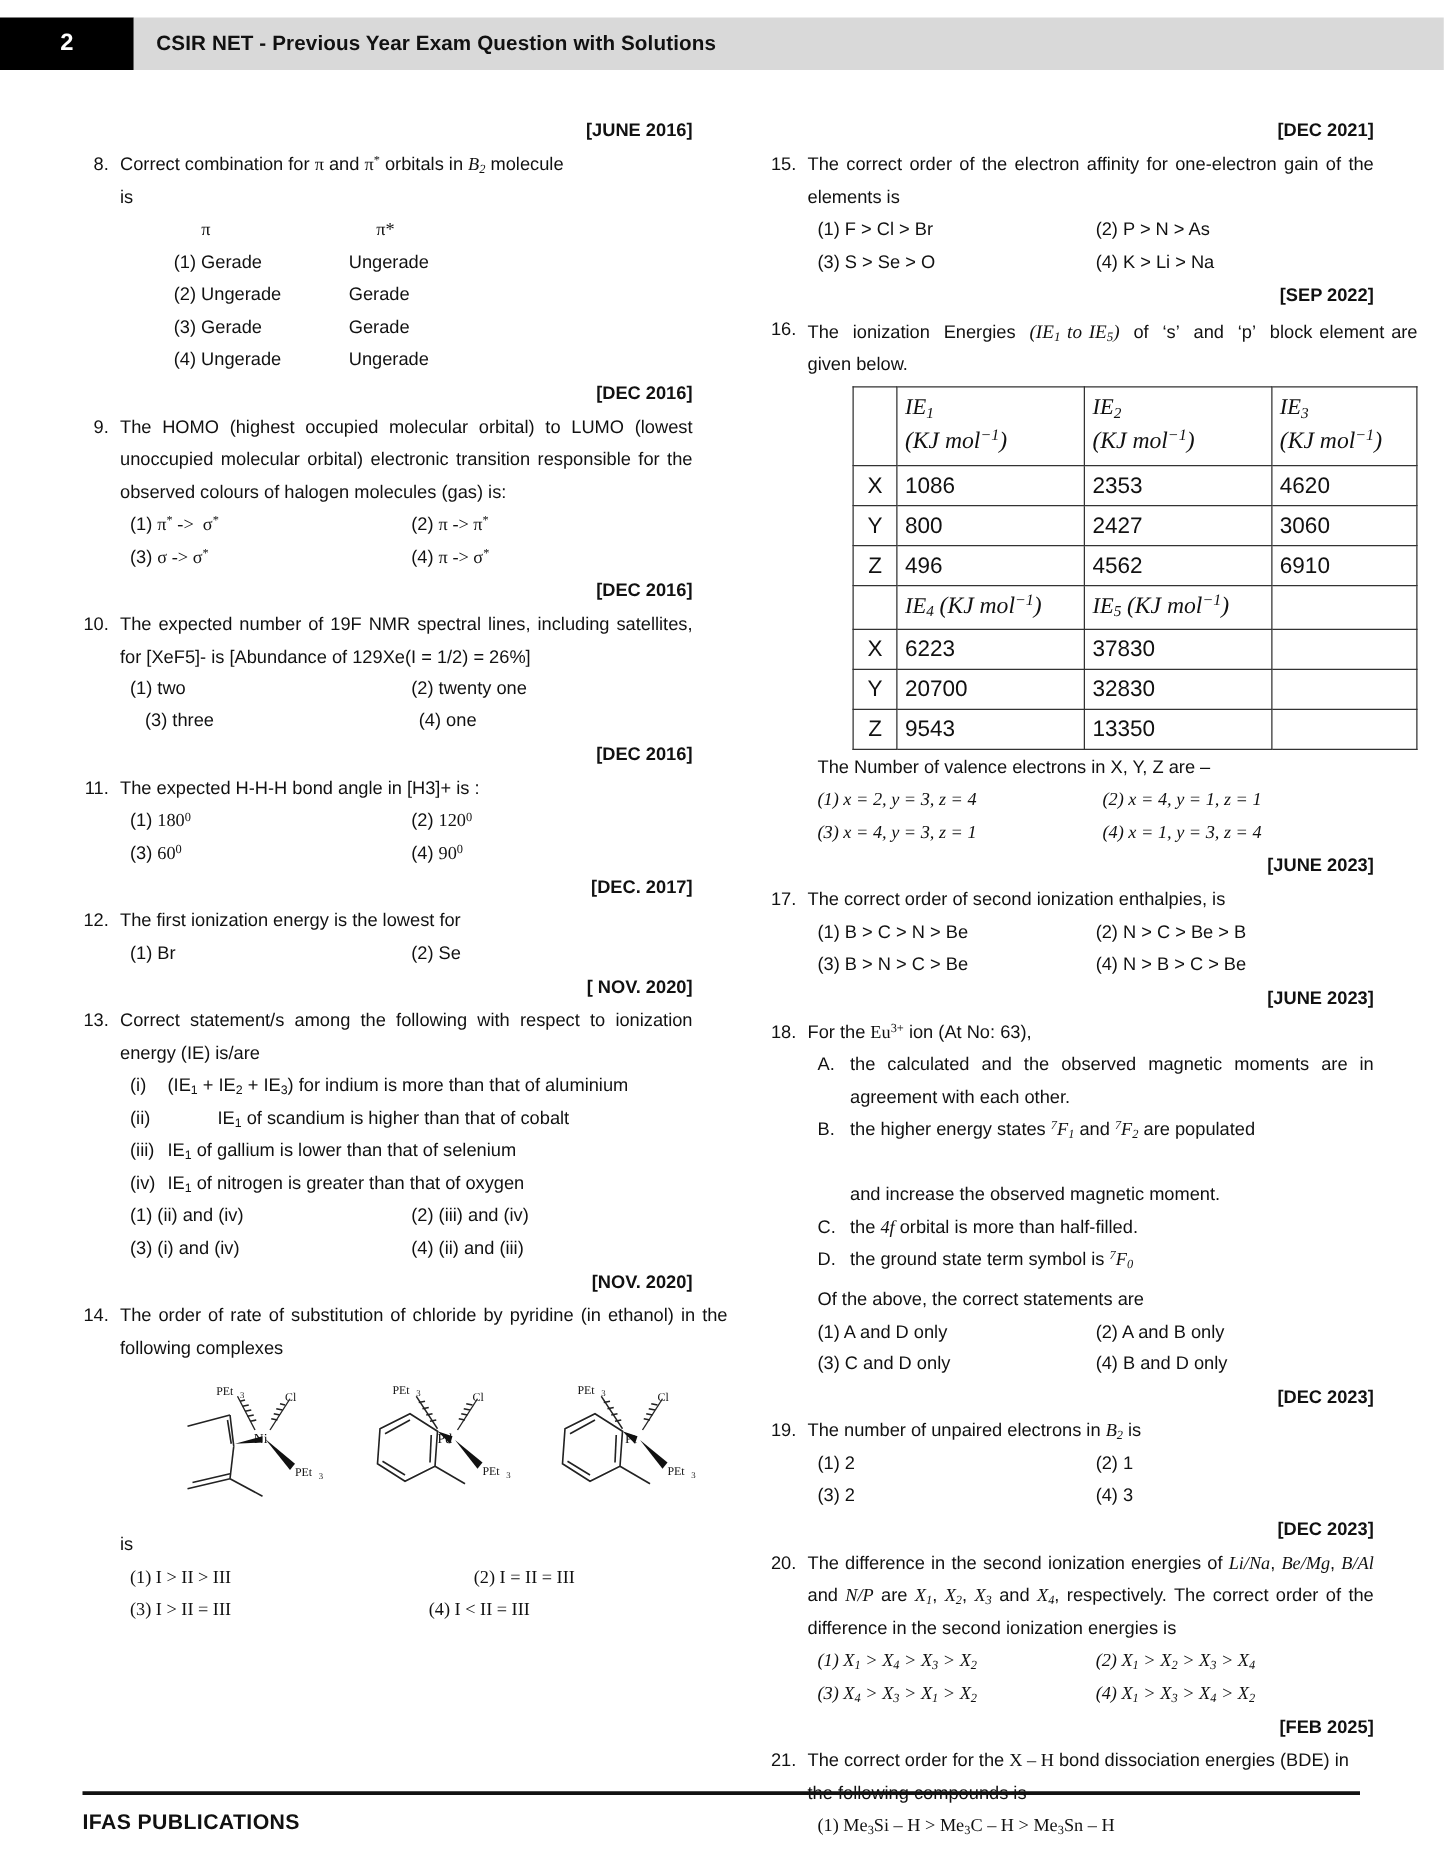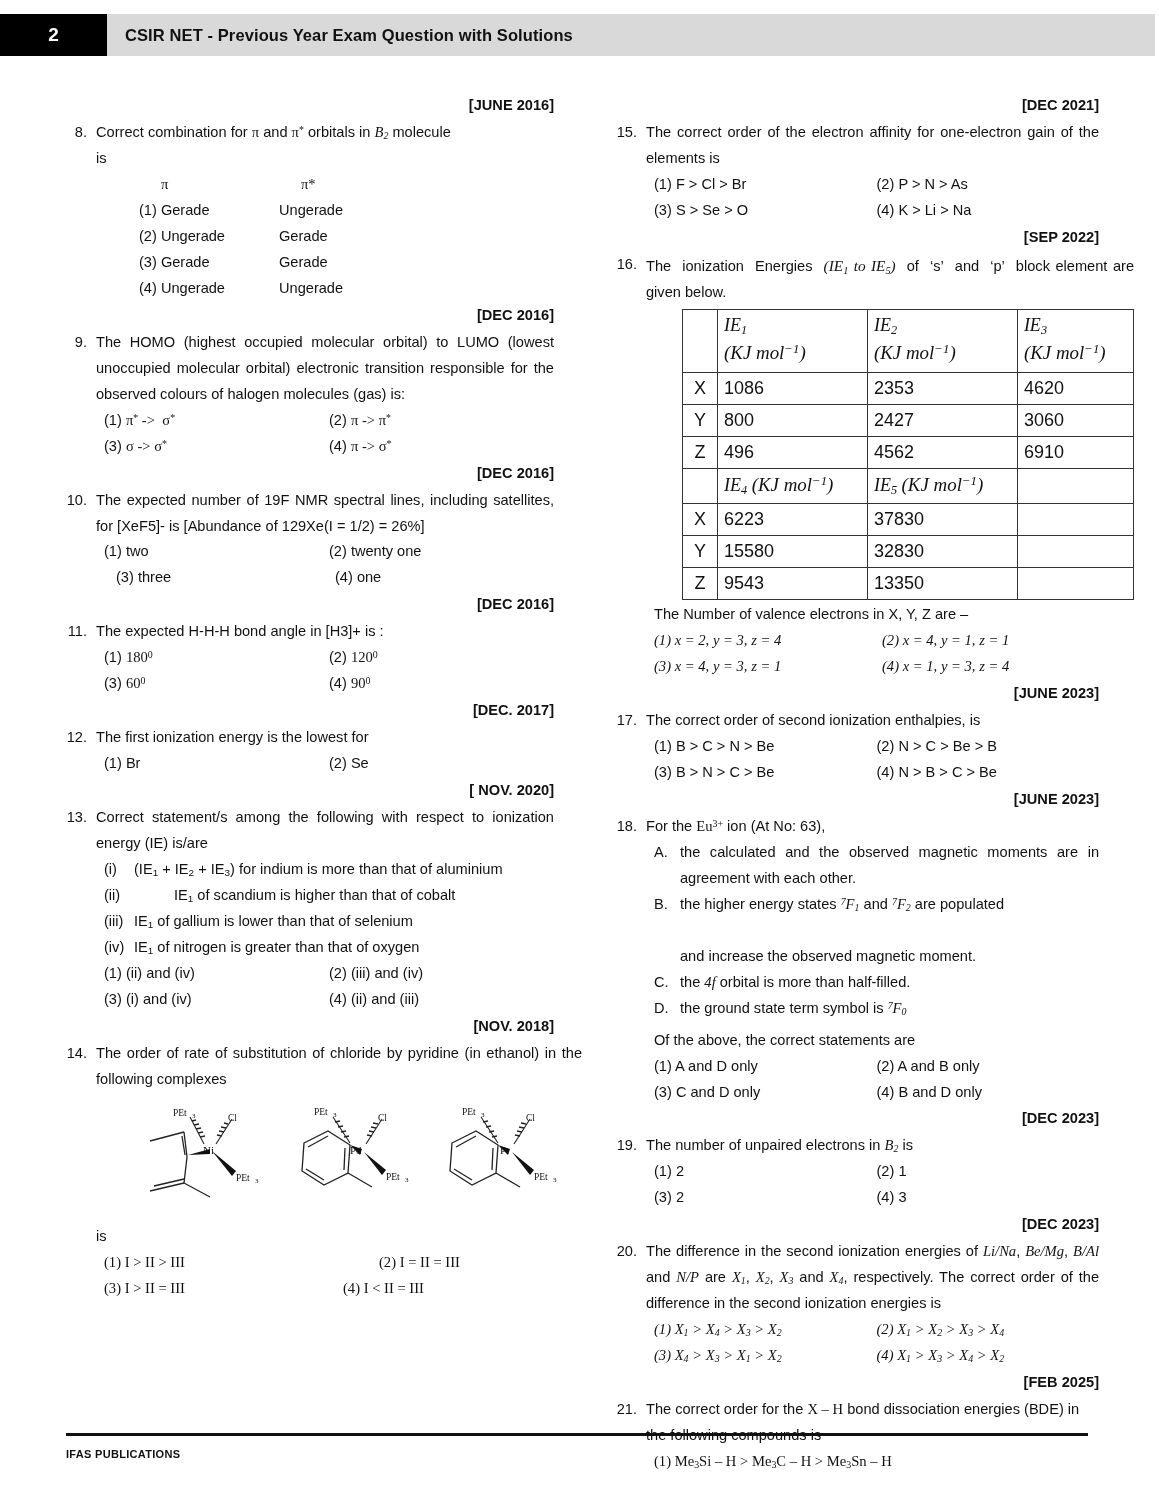--- a/index.html
+++ b/index.html
@@ -53,21 +53,21 @@
   .ietable td.hd{font-family:"Liberation Serif", serif;font-style:italic;padding-bottom:4px;}
   .ietable td.val{font-family:"Liberation Sans", sans-serif;}
   .paren{font-size:1.05em;}
 
   
   .structs{position:relative;height:125px;margin:6px 0 0 36px;width:450px;}
   .struct{position:absolute;top:0;width:150px;height:125px;}
 
   
   .footrule{position:absolute;left:66px;top:1433px;width:1022px;height:3px;background:#111;}
-  .footer{position:absolute;left:66px;top:1448px;font-size:11px;font-weight:bold;letter-spacing:.3px;}
+  .footer{position:absolute;left:66px;top:1448px;font-size:17px;font-weight:bold;letter-spacing:.3px;}
 </style>
 </head>
 <body>
 
 <div class="header">
   <div class="pagebox"></div>
   <div class="bar"></div>
   <div class="pagenum">2</div>
   <div class="htitle">CSIR NET - Previous Year Exam Question with Solutions</div>
 </div>
@@ -188,21 +188,21 @@
         <div class="opt">(1) (ii) and (iv)</div>
         <div class="opt">(2) (iii) and (iv)</div>
       </div>
       <div class="opts" style="padding-left:8px;">
         <div class="opt">(3) (i) and (iv)</div>
         <div class="opt">(4) (ii) and (iii)</div>
       </div>
     </div>
   </div>
 
-  <div class="year">[NOV. 2018]</div>
+  <div class="year">[NOV. 2020]</div>
   <div class="qrow">
     <div class="qnum">14.</div>
     <div class="qbody">
       <div class="just">The order of rate of substitution of chloride by pyridine (in ethanol) in the following complexes</div>
 
       <div class="structs">
 
         <div class="struct" style="left:0px;">
           <svg width="150" height="125" viewBox="0 0 150 125">
             <g stroke="#222" stroke-width="1.3" fill="none">
@@ -379,21 +379,21 @@
           <td class="hd">&nbsp;</td>
         </tr>
         <tr>
           <td class="lab">X</td>
           <td class="val">6223</td>
           <td class="val">37830</td>
           <td class="val">&nbsp;</td>
         </tr>
         <tr>
           <td class="lab">Y</td>
-          <td class="val">15580</td>
+          <td class="val">20700</td>
           <td class="val">32830</td>
           <td class="val">&nbsp;</td>
         </tr>
         <tr>
           <td class="lab">Z</td>
           <td class="val">9543</td>
           <td class="val">13350</td>
           <td class="val">&nbsp;</td>
         </tr>
       </tbody>

